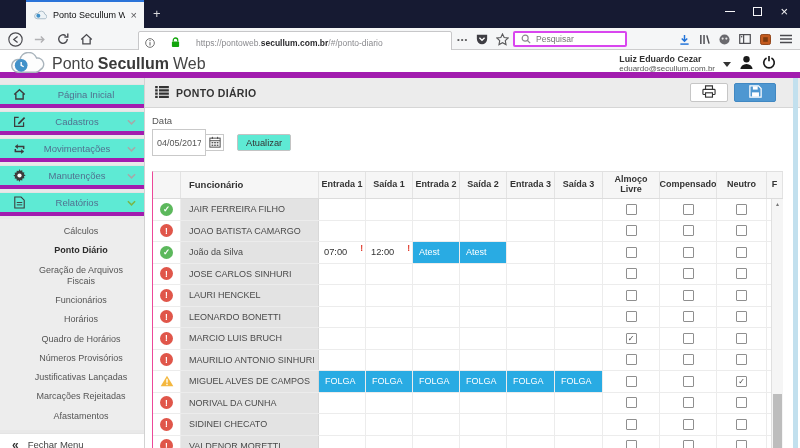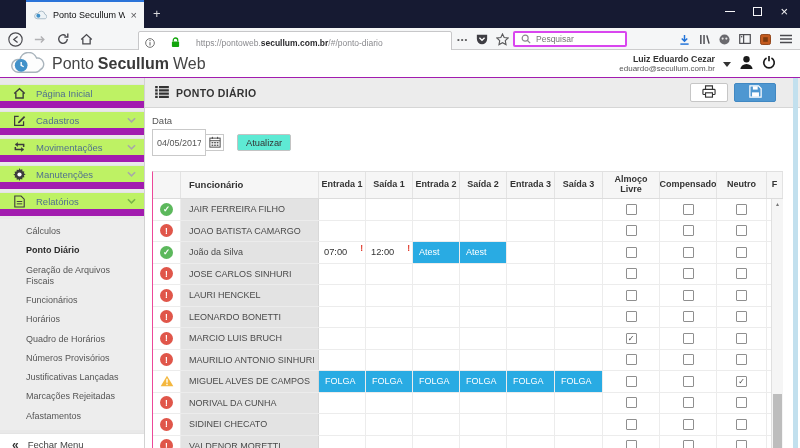--- a/index.html
+++ b/index.html
@@ -27,42 +27,42 @@
   .url-text { font-size:8.5px; color:#8a8a8e; white-space:nowrap; overflow:hidden; }
   .url-text .dom { color:#2b2b2e; font-weight:bold; }
   .page-actions { position:absolute; left:457px; top:0; height:22px; display:flex; align-items:center; gap:8px; }
   .dots { font-size:8px; color:#5a5a5c; letter-spacing:1px; cursor:pointer; }
   .searchbox { position:absolute; left:513px; top:3px; width:114px; height:16px; background:#fff;
                border:2px solid #d946ef; border-radius:2px; display:flex; align-items:center; gap:5px; padding:0 6px; }
   .searchbox input { border:none; outline:none; width:80px; font-size:8.5px; color:#555; font-family:inherit; background:transparent; }
   .nav-right { position:absolute; right:8px; top:0; height:22px; display:flex; align-items:center; gap:9px; }
 
   
-  .app-header { position:absolute; top:50px; left:0; right:0; height:28px; background:#fff; border-bottom:1px solid #a21caf; }
+  .app-header { position:absolute; top:50px; left:0; right:0; height:28px; background:#fff; border-bottom:6px solid #a21caf; }
   .logo { position:absolute; left:8px; top:2px; }
   .brand { position:absolute; left:52px; top:0; height:28px; display:flex; align-items:center; gap:4px;
            font-size:16px; color:#454545; }
   .brand .b { font-weight:bold; color:#3a3a3a; }
   .user-area { position:absolute; right:24px; top:0; height:28px; display:flex; align-items:center; gap:8px; }
-  .user-text { text-align:right; line-height:1.15; cursor:pointer; }
+  .user-text { text-align:left; line-height:1.15; cursor:pointer; }
   .user-name { font-size:8.8px; font-weight:bold; color:#333; }
   .user-email { font-size:8px; color:#555; }
   .caret { width:0; height:0; border-left:4px solid transparent; border-right:4px solid transparent;
            border-top:5px solid #333; display:inline-block; cursor:pointer; }
 
   
   .sidebar { position:absolute; top:78px; bottom:0; left:0; width:145px; background:#e9e9e9;
              border-right:1px solid #d2d2d2; padding-top:6px; overflow:hidden; }
-  .side-item { height:24px; background:#bef264; border-top:1px solid #e4e4e4; border-bottom:7px solid #a21caf;
-               display:flex; align-items:center; gap:9px; padding:0 8px 0 12px; margin-bottom:3px; cursor:pointer; }
+  .side-item { height:24px; background:#5eead4; border-top:1px solid #e4e4e4; border-bottom:4px solid #a21caf;
+               display:flex; align-items:center; gap:9px; padding:0 8px 0 12px; margin-bottom:3px; cursor:pointer;text-align:center; }
   .s-ic { display:flex; width:15px; justify-content:center; }
   .s-lb { font-size:9.5px; color:#51708f; flex:1; white-space:nowrap; }
   .chev { margin-left:auto; color:#a8a8a8; display:flex; }
   .chev.green { color:#7ab648; }
-  .side-sub { background:#ededed; padding:3px 0 4px 0; }
+  .side-sub { background:#ededed; padding:3px 0 4px 0;text-align:center; }
   .sub-item { padding:4px 8px 4px 26px; font-size:9px; color:#555; line-height:1.25; cursor:pointer; }
   .sub-item.active { font-weight:bold; color:#2b2b2b; }
   .close-menu { height:24px; background:#fff; border-top:1px solid #e4e4e4; border-bottom:1px solid #e0e0e0;
                 display:flex; align-items:center; gap:9px; padding:0 12px; margin-top:3px; cursor:pointer; }
   .close-chevrons { font-size:12px; color:#333; font-weight:bold; }
   .close-label { font-size:9.5px; color:#444; }
 
   
   .main { position:absolute; top:78px; bottom:0; left:145px; right:0; background:#fff; overflow:hidden; }
   .main-titlebar { height:30px; background:#ececec; border-bottom:1px solid #d6d6d6;

